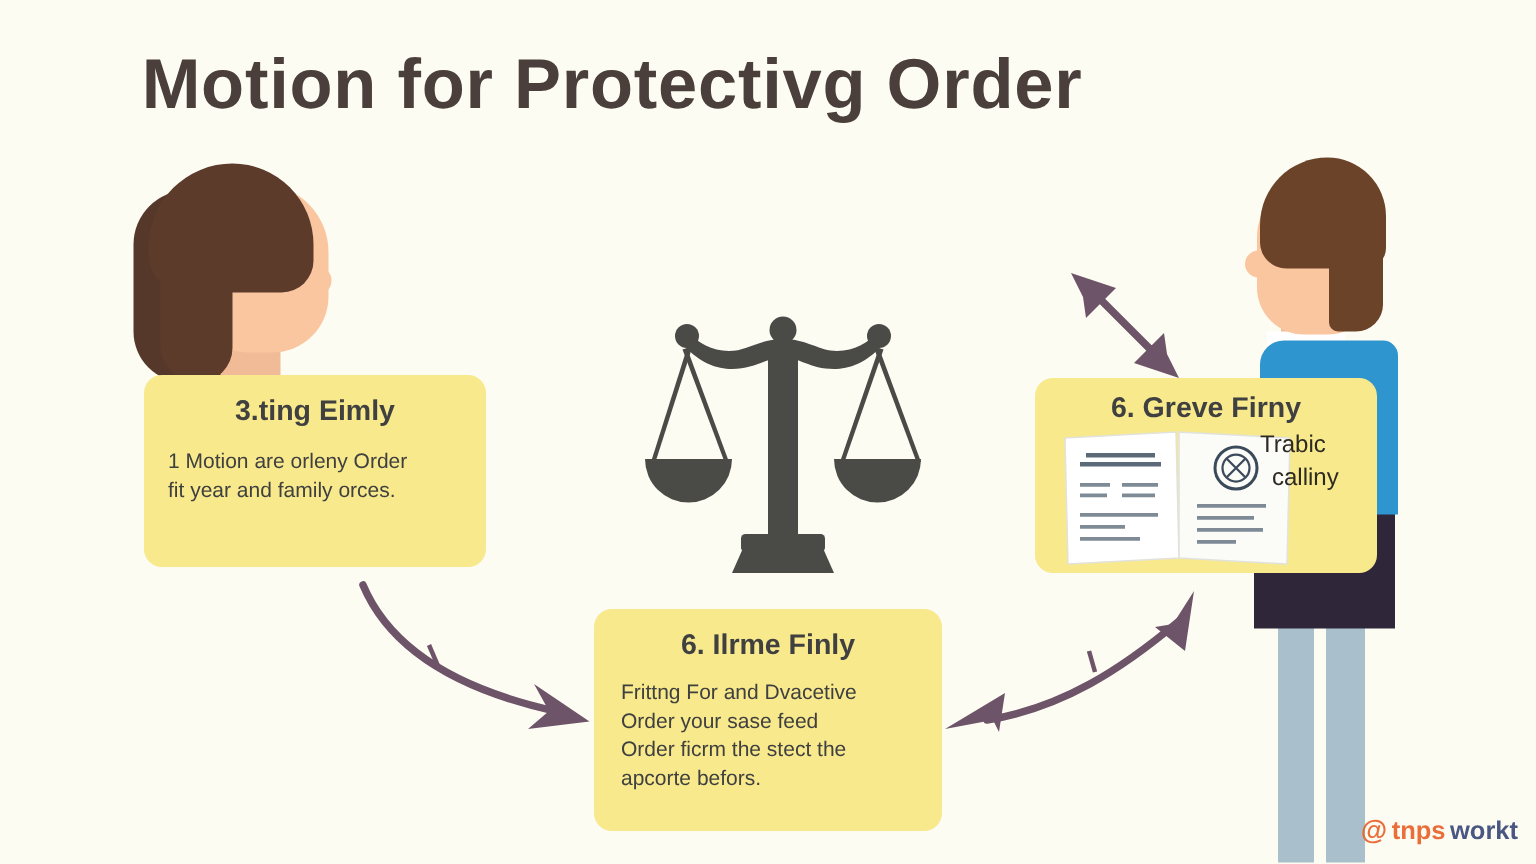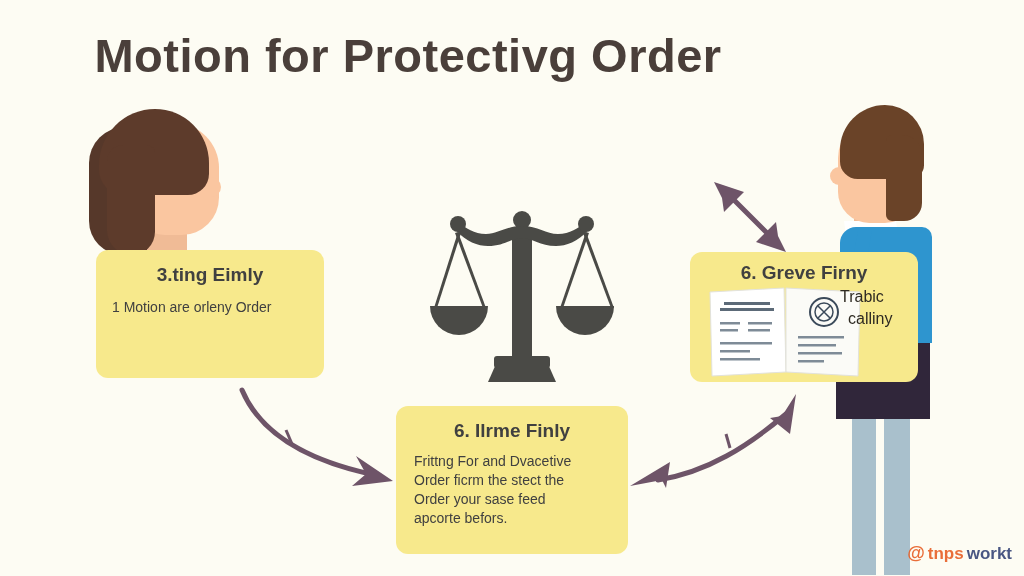--- a/index.html
+++ b/index.html
@@ -278,20 +278,21 @@
   <svg class="arrow-svg" id="arrow-top-right" viewBox="0 0 150 115">
     <path d="M32 30 L 70 68" stroke="#6e5468" stroke-width="5" fill="none" stroke-linecap="round"></path>
     <path d="M14 14 L44 24 L24 44 L22 30 Z" fill="#6e5468"></path>
     <path d="M86 84 L56 74 L76 54 L78 68 Z" fill="#6e5468"></path>
   </svg>
 
   <div class="box" id="box-left">
     <div class="box-heading">3.ting Eimly</div>
     <div class="box-body">
       <div>1 Motion are orleny Order</div>
+      <div>fit year and family orces.</div>
     </div>
   </div>
 
   <div class="box" id="box-right">
     <div class="box-heading">6. Greve Firny</div>
   </div>
 
   <svg id="doc-illustration" viewBox="0 0 164 94">
 
     <g>
@@ -321,22 +322,22 @@
 
   <div id="side-note">
     <div class="side-note-line" id="side-note-line1">Trabic</div>
     <div class="side-note-line" id="side-note-line2">calliny</div>
   </div>
 
   <div class="box" id="box-bottom">
     <div class="box-heading">6. Ilrme Finly</div>
     <div class="box-body">
       <div>Frittng For and Dvacetive</div>
+      <div>Order your sase feed</div>
       <div>Order ficrm the stect the</div>
-      <div>Order your sase feed</div>
       <div>apcorte befors.</div>
     </div>
   </div>
 
   <div id="watermark">
     <span id="watermark-at">@</span>
     <span id="watermark-a">tnps</span>
     <span id="watermark-b">workt</span>
   </div>
 

